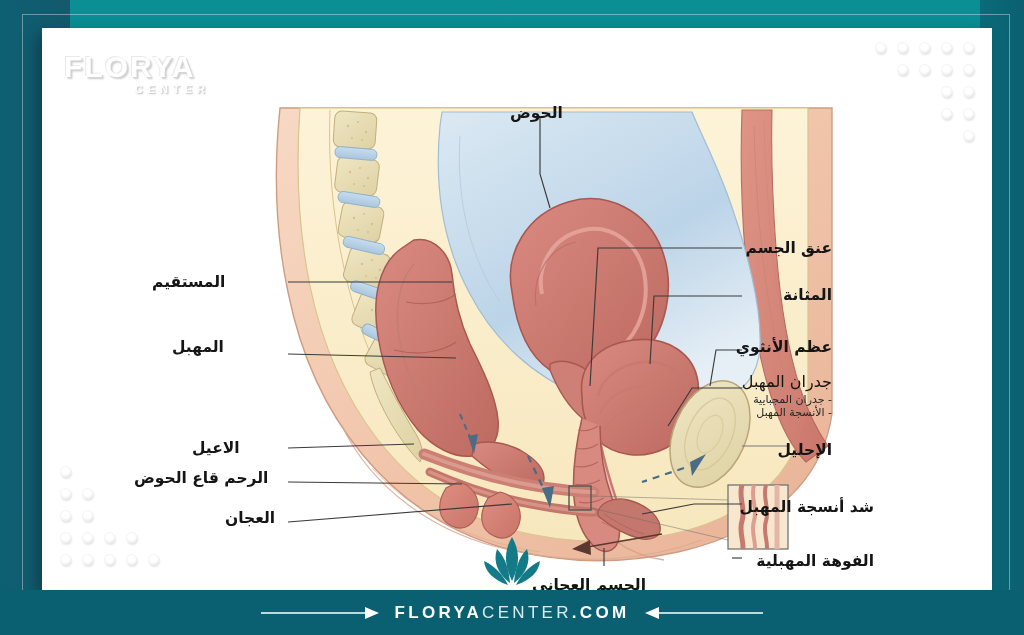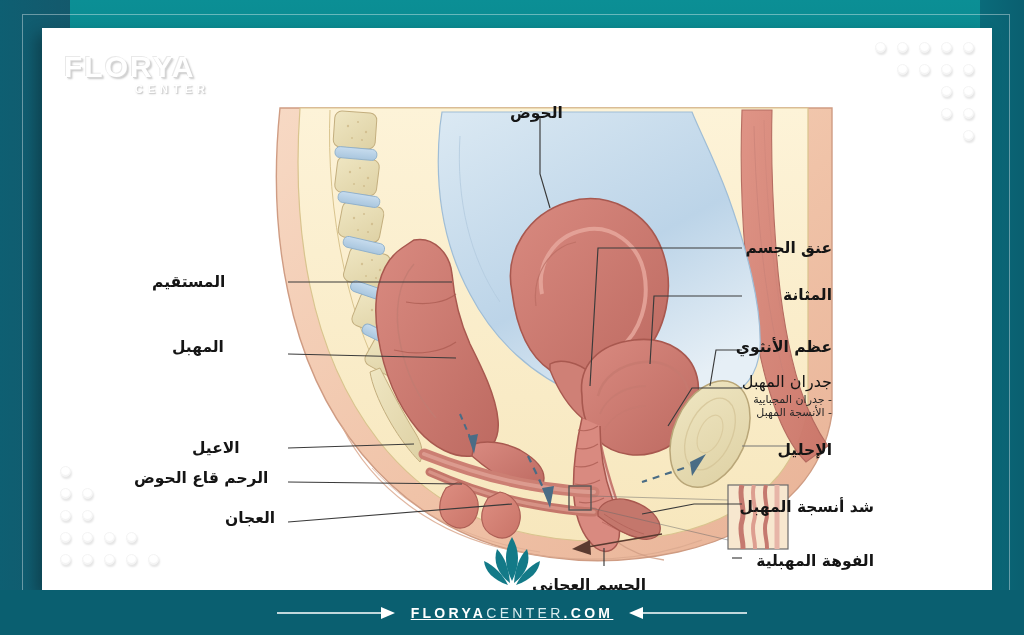--- a/index.html
+++ b/index.html
@@ -133,22 +133,22 @@
   #footer {
     position: absolute; left: 0; bottom: 0; width: 1024px; height: 45px;
     background: #0a5f70;
     display: flex; align-items: center; justify-content: center;
     z-index: 9;
   }
   #footer-inner { display: flex; align-items: center; gap: 14px; direction: ltr; }
   .f-arrow { display: block; }
   #site {
     font-family: "Liberation Sans", sans-serif;
-    font-size: 14px; letter-spacing: 3.3px;
-    color: #ffffff; direction: ltr; text-decoration: underline;
+    font-size: 17px; letter-spacing: 3.3px;
+    color: #ffffff; direction: ltr;
   }
   #site .b { font-weight: 700; }
   #site .l { font-weight: 400; color: #d8ecef; }
 
   
   #lotus {
     position: absolute;
     left: 50%; transform: translateX(-50%);
     bottom: 42px;
     z-index: 10;

